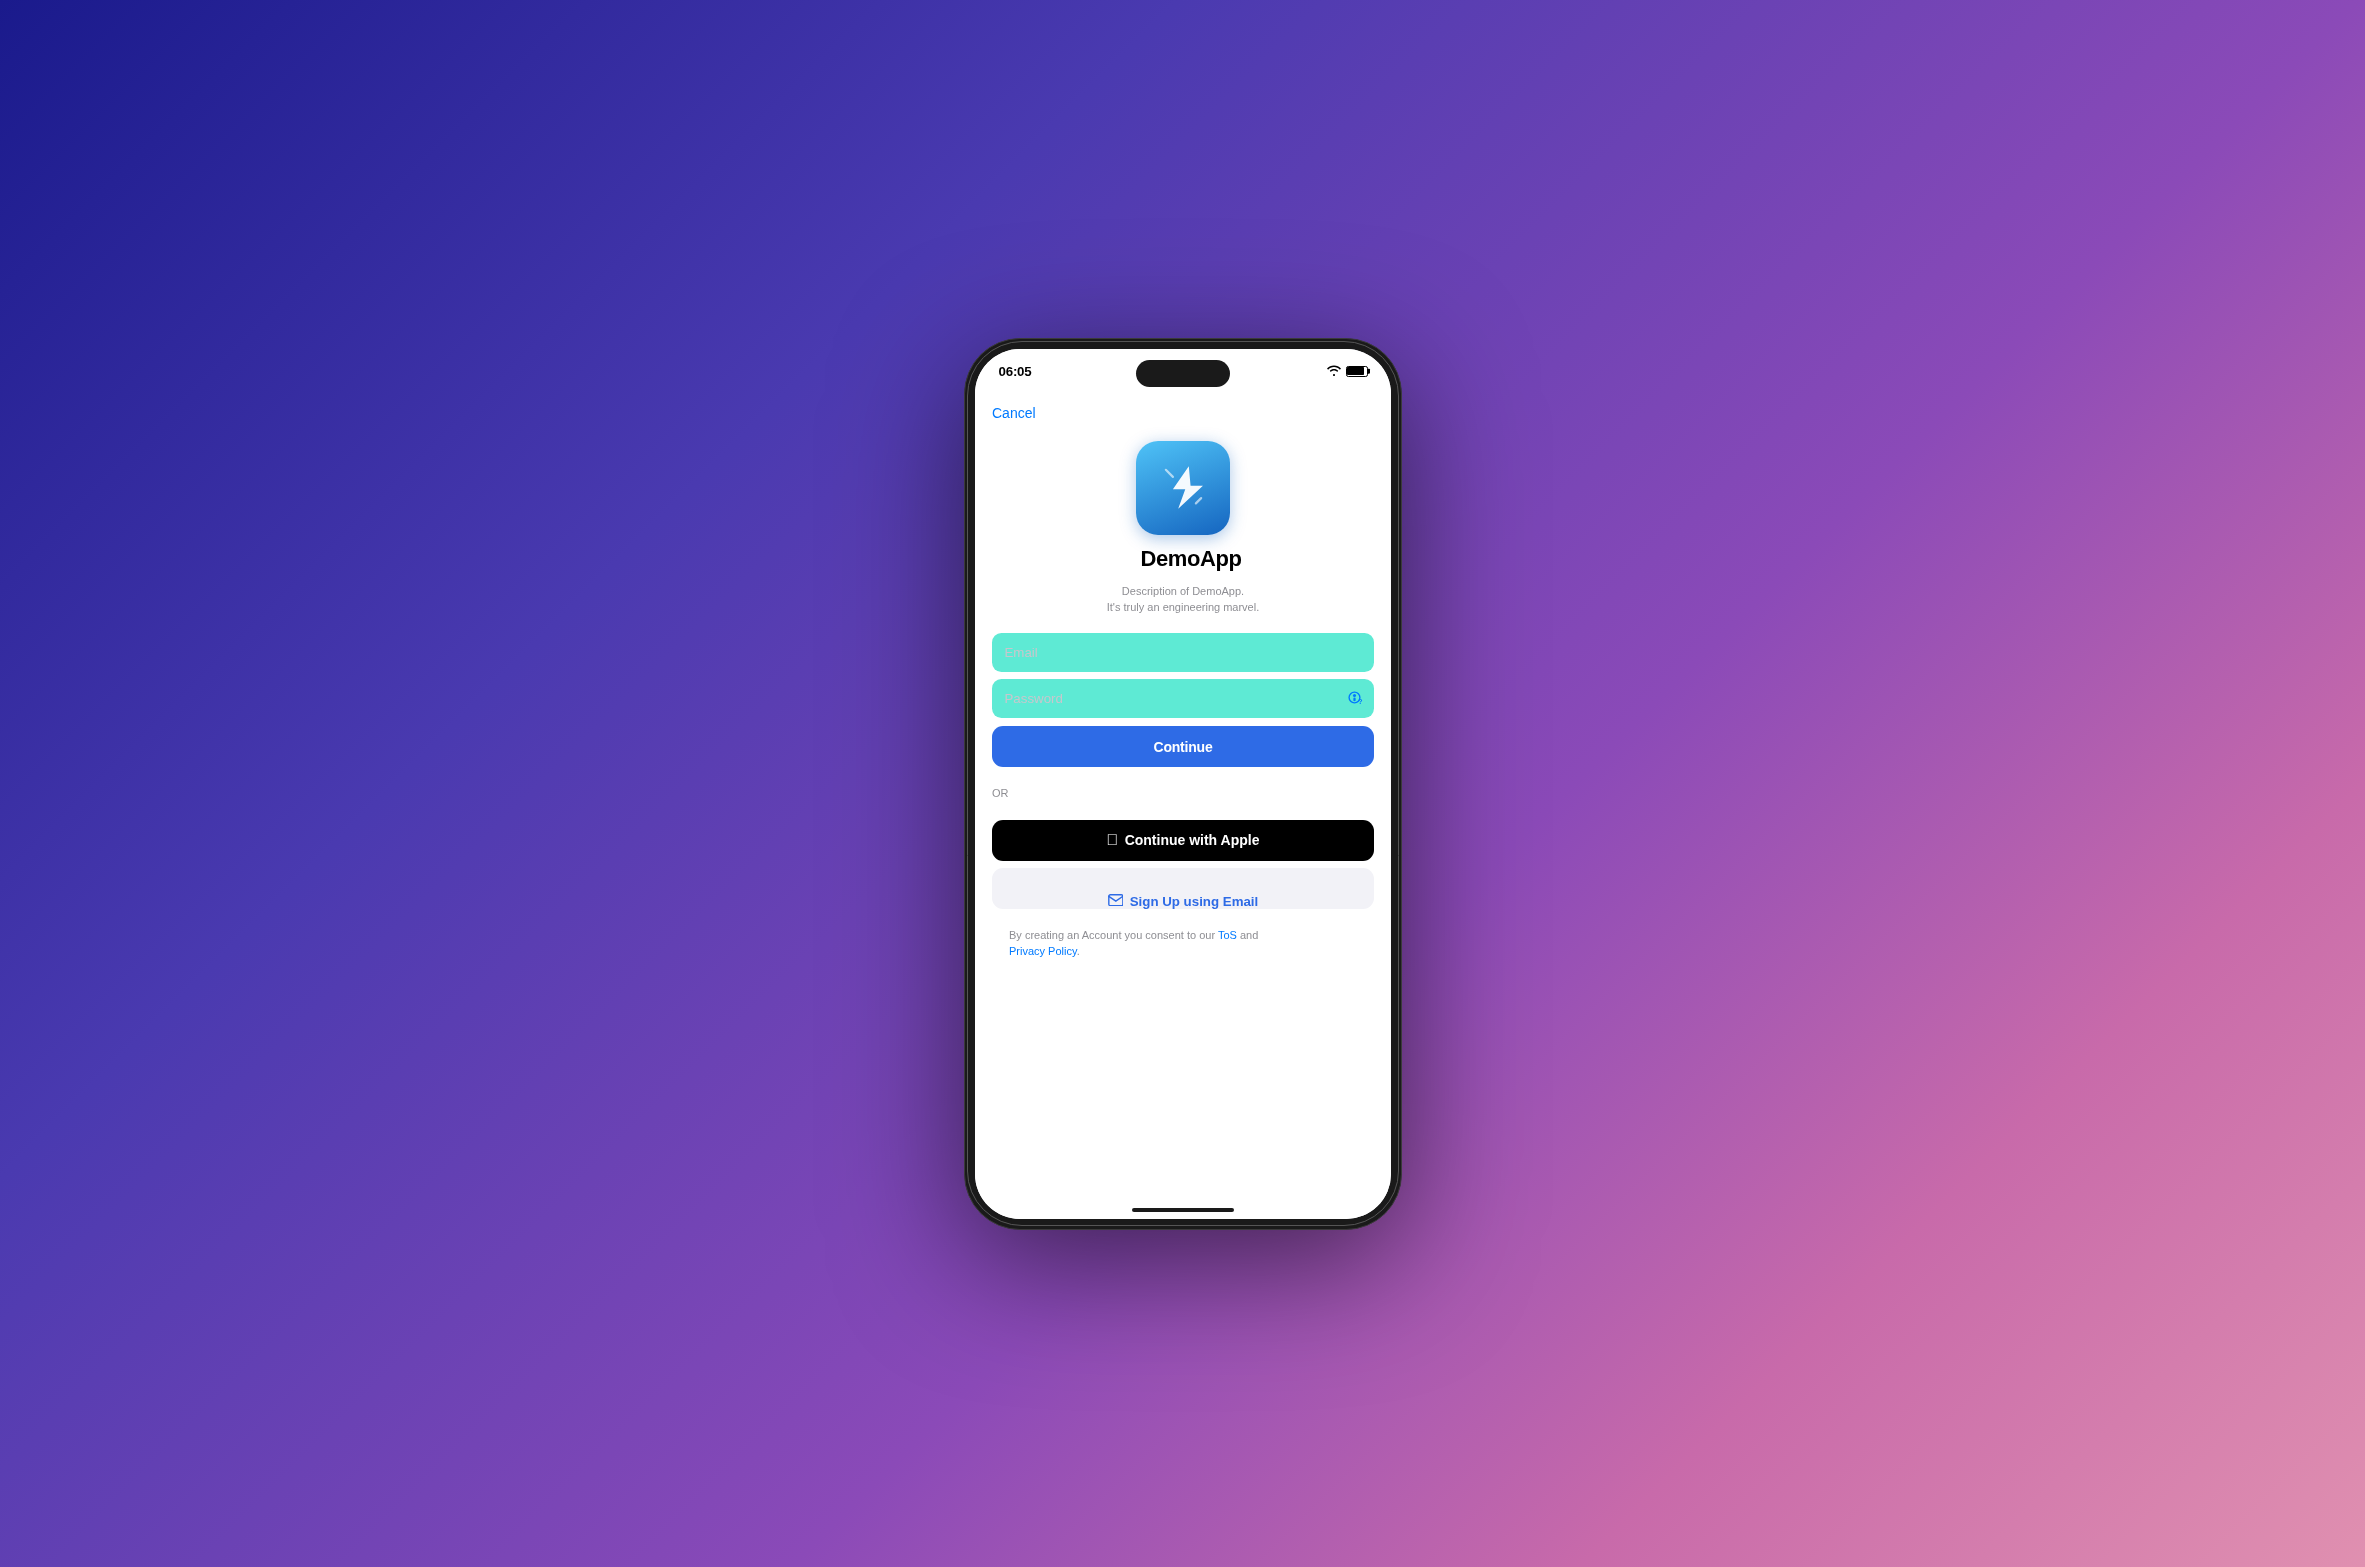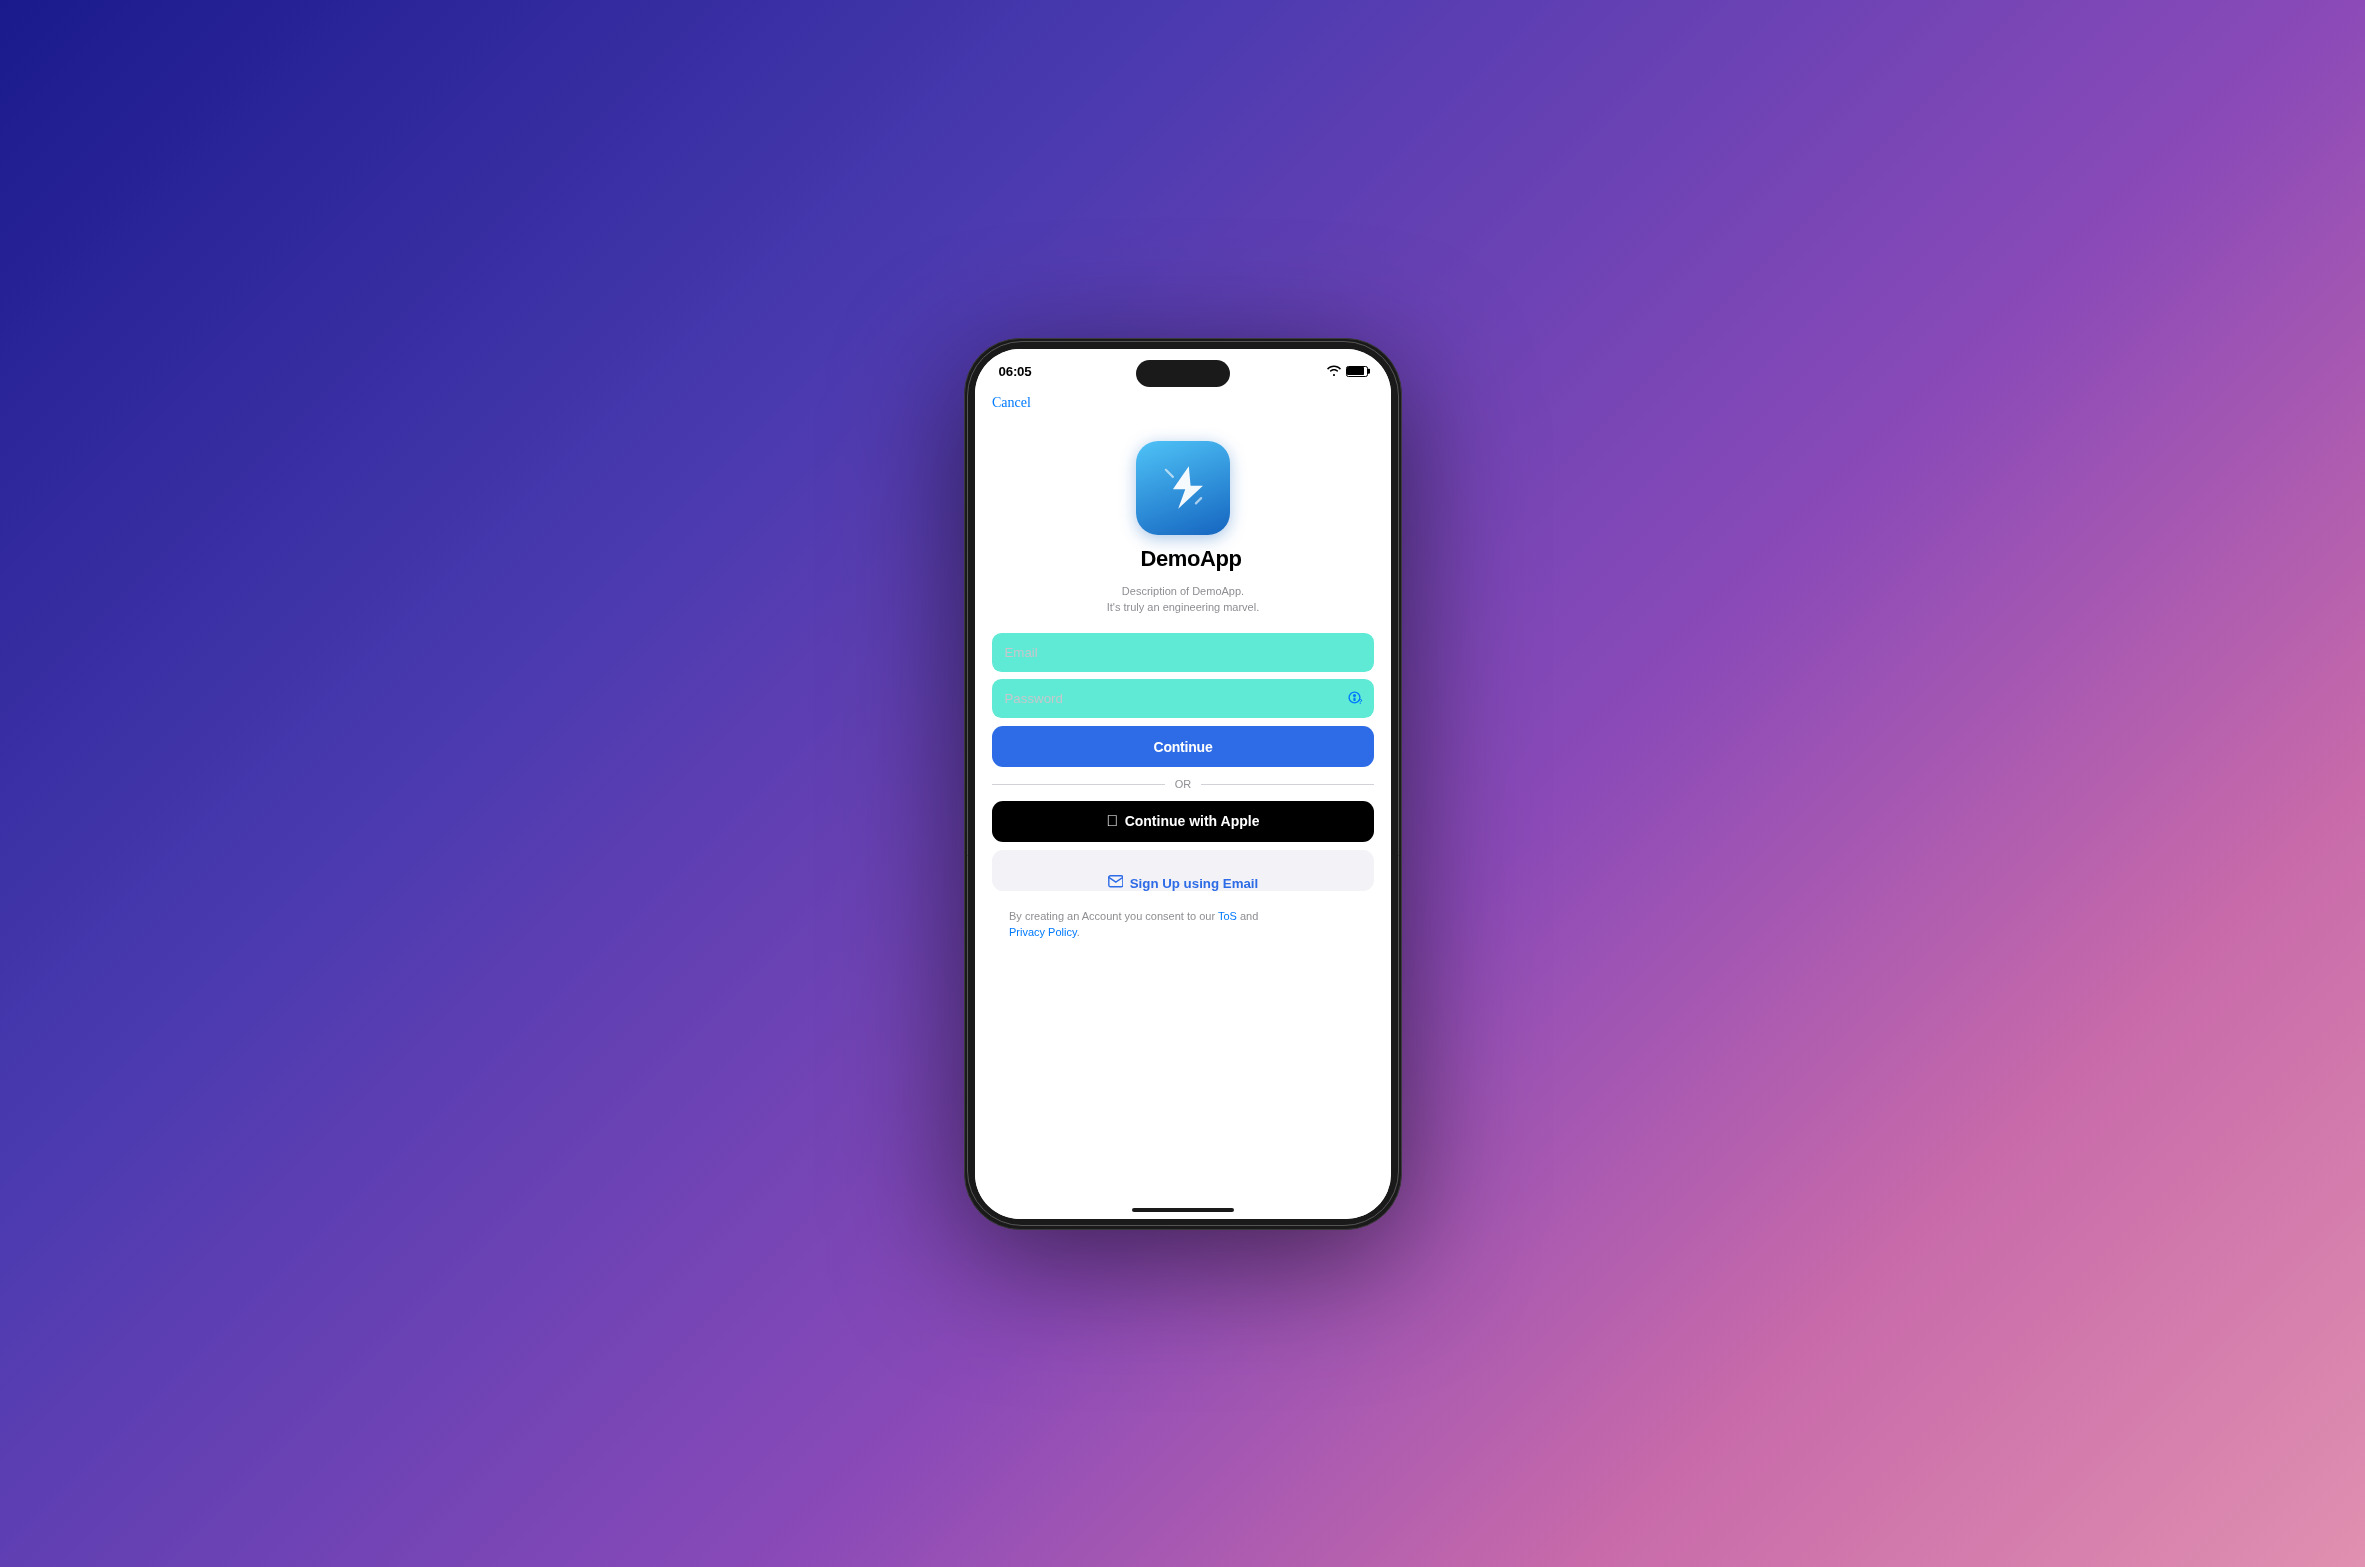--- a/index.html
+++ b/index.html
@@ -132,29 +132,29 @@
       left: 0;
       right: 0;
       bottom: 0;
       background: white;
       overflow: hidden;
     }
 
     
     .cancel-btn {
       position: absolute;
-      top: 1px;
+      top: 11px;
       left: 17px;
       font-size: 14px;
       color: #007AFF;
       cursor: pointer;
       z-index: 5;
       background: none;
       border: none;
-      font-family: Liberation Serif, serif;
+      font-family: Liberation Sans, sans-serif;
     }
 
     
     .app-icon-section {
       display: flex;
       flex-direction: column;
       align-items: center;
       padding-top: 47px;
       gap: 11px;
     }
@@ -240,23 +240,24 @@
       font-size: 14px;
       font-weight: 600;
       cursor: pointer;
       font-family: inherit;
       letter-spacing: -0.2px;
     }
 
     
     .or-divider {
       display: flex;
-      align-items: center;
+      align-items: flex-start;
       gap: 9.4px;
       padding: 3.1px 0;
+      flex-direction: column;
     }
 
     .divider-line {
       flex: 1;
       height: 0.8px;
       background: #d1d1d6;
     }
 
     .or-text {
       font-size: 11px;

